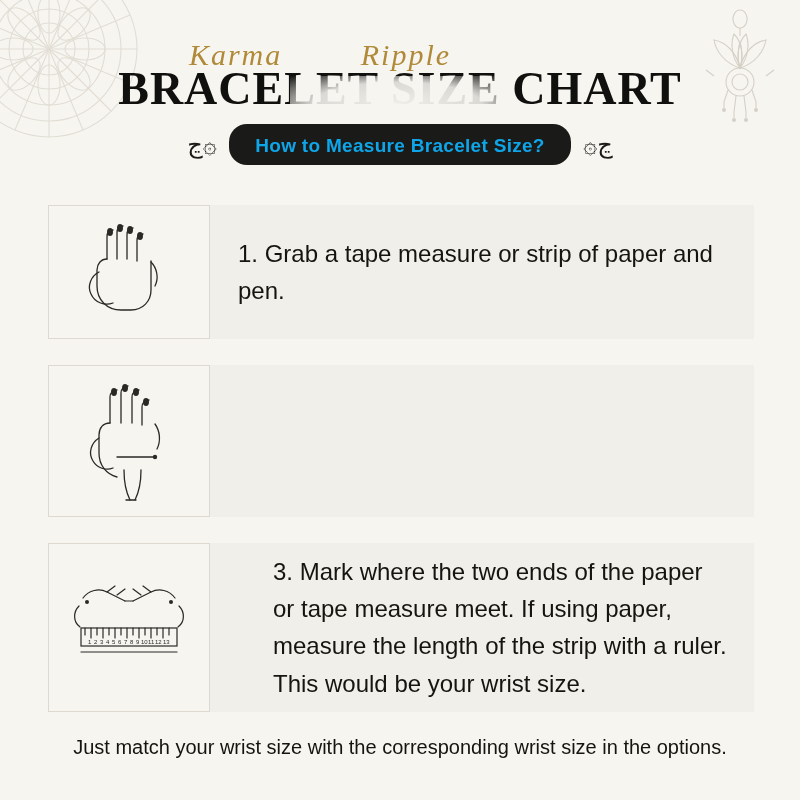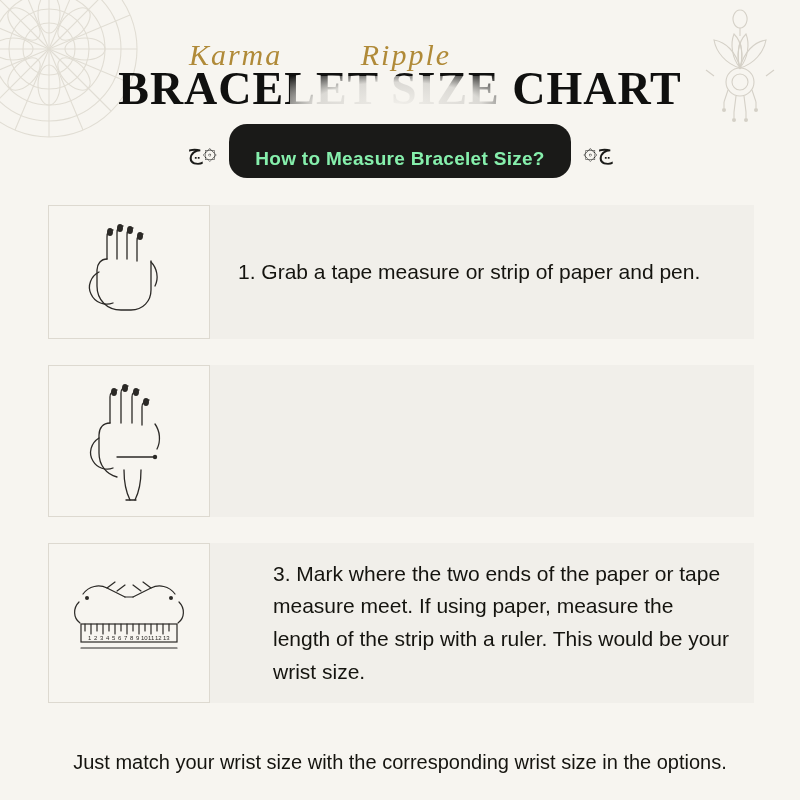--- a/index.html
+++ b/index.html
@@ -75,23 +75,23 @@
     position: absolute;
     top: 124px;
     left: 0;
     width: 800px;
     text-align: center;
     z-index: 4;
   }
   .subtitle-pill {
     display: inline-block;
     background: #1a1a18;
-    color: #86efac;
+    color: #0ea5e9;
     border-radius: 18px;
-    padding: 24px 26px 8px 26px;
+    padding: 11px 26px 8px 26px;
     font-size: 19px;
     font-weight: bold;
     letter-spacing: 0.3px;
     vertical-align: middle;
   }
   .flourish {
     display: inline-block;
     vertical-align: middle;
     font-family: "Liberation Serif", serif;
     font-size: 24px;
@@ -120,31 +120,31 @@
     border: 1px solid #ddd9d0;
     display: flex;
     align-items: center;
     justify-content: center;
   }
   .step-text {
     flex: 1;
     display: flex;
     align-items: center;
     padding: 10px 24px 10px 28px;
-    font-size: 21px;
+    font-size: 24px;
     line-height: 1.55;
     color: #15140f;
   }
   .step-2 .step-img { height: 150px; }
   .step-3 { min-height: 160px; gap: 35px; }
 
   
   .footer {
     position: absolute;
-    bottom: 26px;
+    bottom: 41px;
     left: 0;
     width: 800px;
     text-align: center;
     font-size: 20px;
     color: #15140f;
   }
 </style>
 </head>
 <body>
 

